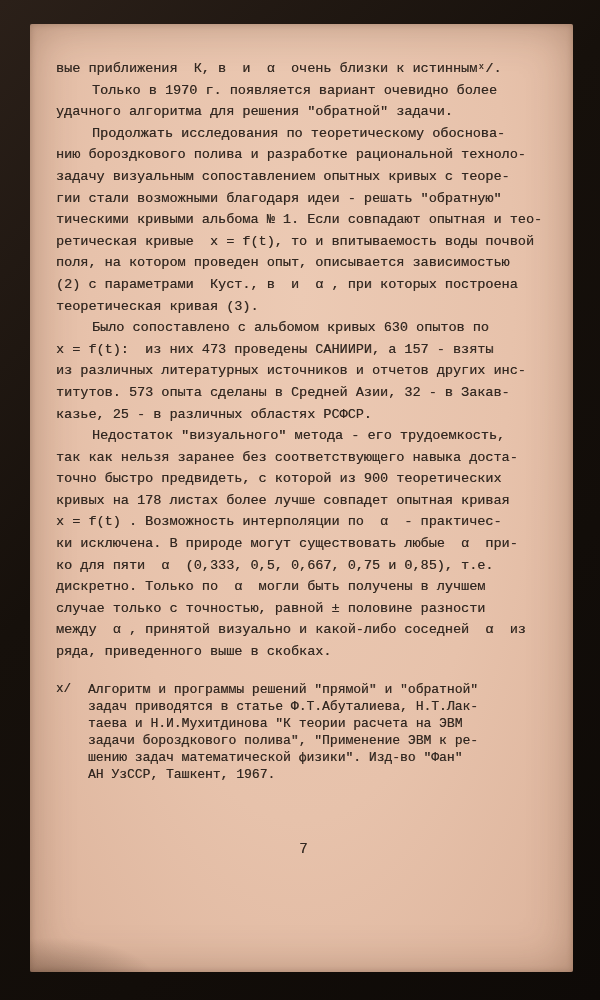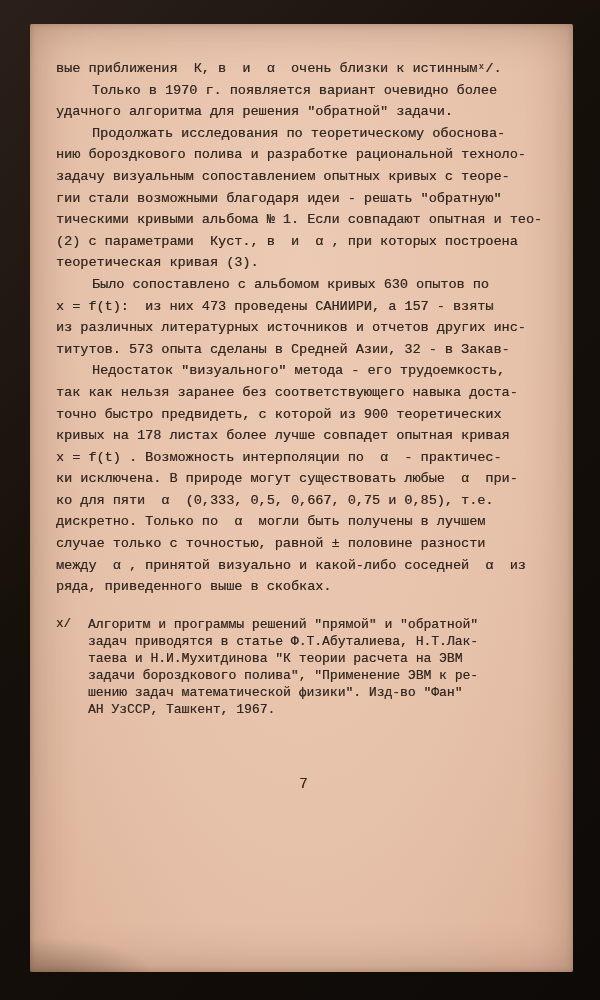--- a/index.html
+++ b/index.html
@@ -99,34 +99,37 @@
           <div class="line indent">Продолжать исследования по теоретическому обоснова-</div>
 
           <div class="line">нию бороздкового полива и разработке рациональной техноло-</div>
 
           <div class="line">задачу визуальным сопоставлением опытных кривых с теоре-</div>
 
           <div class="line">гии стали возможными благодаря идеи - решать "обратную"</div>
 
           <div class="line">тическими кривыми альбома № 1. Если совпадают опытная и тео-</div>
 
+          <div class="line">ретическая кривые  x = f(t), то и впитываемость воды почвой</div>
 
+          <div class="line">поля, на котором проведен опыт, описывается зависимостью</div>
 
           <div class="line">(2) с параметрами  Куст., в  и  α , при которых построена</div>
 
           <div class="line">теоретическая кривая (3).</div>
 
           <div class="line indent">Было сопоставлено с альбомом кривых 630 опытов по</div>
 
           <div class="line">x = f(t):  из них 473 проведены САНИИРИ, а 157 - взяты</div>
 
           <div class="line">из различных литературных источников и отчетов других инс-</div>
 
           <div class="line">титутов. 573 опыта сделаны в Средней Азии, 32 - в Закав-</div>
 
+          <div class="line">казье, 25 - в различных областях РСФСР.</div>
 
           <div class="line indent">Недостаток "визуального" метода - его трудоемкость,</div>
 
           <div class="line">так как нельзя заранее без соответствующего навыка доста-</div>
 
           <div class="line">точно быстро предвидеть, с которой из 900 теоретических</div>
 
           <div class="line">кривых на 178 листах более лучше совпадет опытная кривая</div>
 
           <div class="line">x = f(t) . Возможность интерполяции по  α  - практичес-</div>

